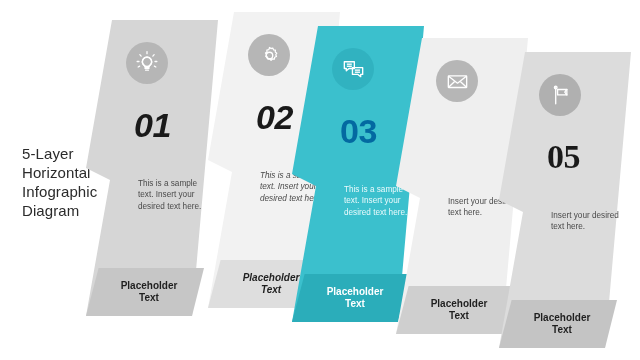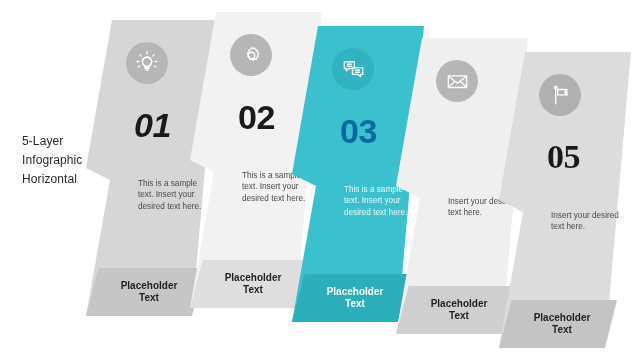--- a/index.html
+++ b/index.html
@@ -19,23 +19,23 @@
     position: absolute;
     left: 0; top: 0;
     width: 640px;
     height: 360px;
   }
 
   
   #title {
     position: absolute;
     left: 22px;
-    top: 132px;
+    top: 144px;
     width: 92px;
-    font-size: 12px;
+    font-size: 15px;
     line-height: 19px;
     color: #2b2b2b;
     letter-spacing: 0.1px;
     font-weight: 400;
   }
 
   
   .step {
     position: absolute;
     width: 132px;
@@ -100,22 +100,23 @@
   }
   .band-label.light { color: #ffffff; }
 </style>
 </head>
 <body>
 
 <div id="stage">
 
   <div id="title">
     <div>5-Layer</div>
+    <div>Horizontal</div>
     <div>Infographic</div>
-    <div>Horizontal</div>
+    <div>Diagram</div>
   </div>
 
   <div class="step" id="step1" style="left:86px; top:20px;">
     <div class="shape">
       <svg width="132" height="296" viewBox="0 0 132 296">
         <polygon points="26,0 132,0 106,296 0,296 24,160 0,148 26,0" fill="#d6d6d6"></polygon>
         <polygon points="12.6,248 118,248 106,296 0,296" fill="#c6c6c6"></polygon>
       </svg>
     </div>
     <div class="content">
@@ -136,21 +137,21 @@
       </div>
       <div class="num" style="left:48px; top:88px;font-style:italic;">01</div>
       <div class="body-text" style="left:52px; top:158px; width:70px;">This is a sample text. Insert your desired text here.</div>
       <div class="band-label" style="left:20px; top:260px; width:86px;">
         <div>Placeholder</div>
         <div>Text</div>
       </div>
     </div>
   </div>
 
-  <div class="step" id="step2" style="left:190px; top:12px;">
+  <div class="step" id="step2" style="left:208px; top:12px;font-style:italic;">
     <div class="shape">
       <svg width="132" height="296" viewBox="0 0 132 296">
         <polygon points="26,0 132,0 106,296 0,296 24,160 0,148 26,0" fill="#f2f2f2"></polygon>
         <polygon points="12.6,248 118,248 106,296 0,296" fill="#dedede"></polygon>
       </svg>
     </div>
     <div class="content">
       <div class="icon-circle" style="left:40px; top:22px; background:#b6b6b6;">
         <svg width="25" height="25" viewBox="0 0 24 24" fill="none" stroke="#ffffff" stroke-width="1.25" stroke-linejoin="round">
           <path d="M12 3.2 l1.55 1.15 1.85 -0.5 0.72 1.78 1.9 0.32 -0.2 1.9 1.6 1.06 -1.06 1.6 0.72 1.78 -1.78 0.72 -0.32 1.9 -1.9 -0.2 -1.43 1.28 -1.28 -1.43 -1.9 0.2 -0.32 -1.9 -1.78 -0.72 0.72 -1.78 -1.06 -1.6 1.6 -1.06 -0.2 -1.9 1.9 -0.32 0.72 -1.78 1.85 0.5 z" transform="translate(0,1.2) scale(0.96) translate(0.4,0)"></path>

